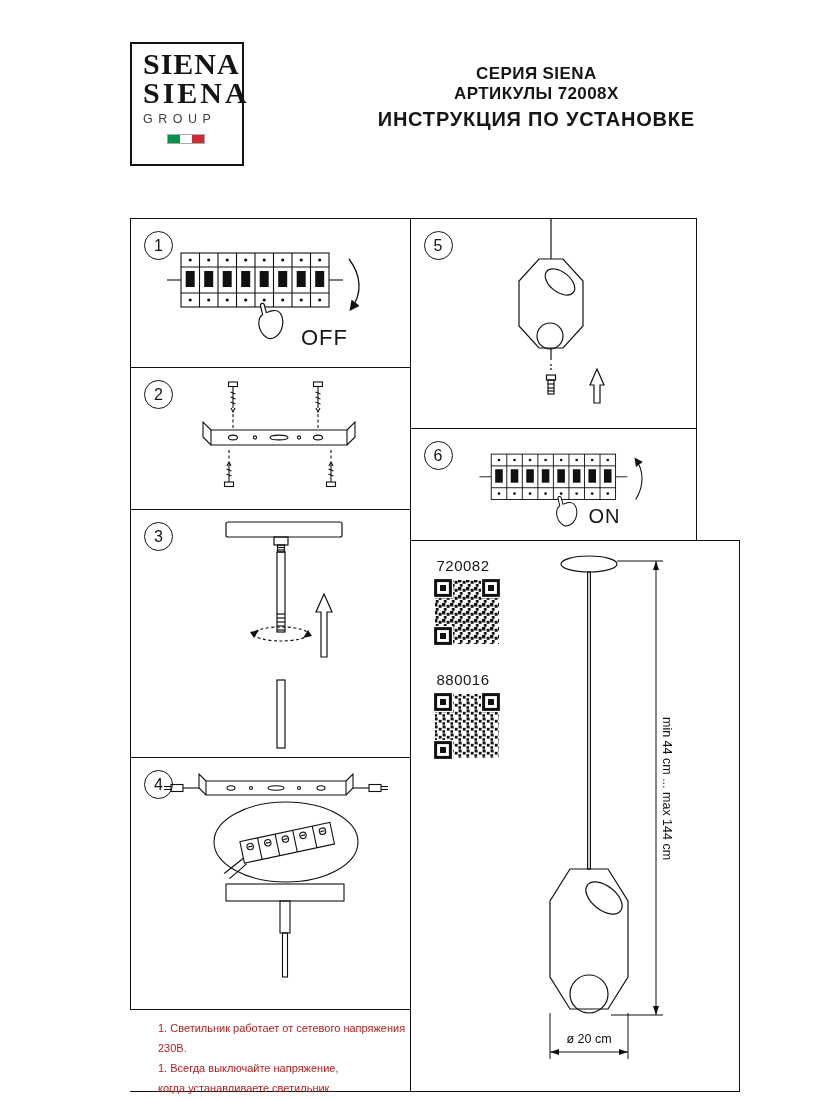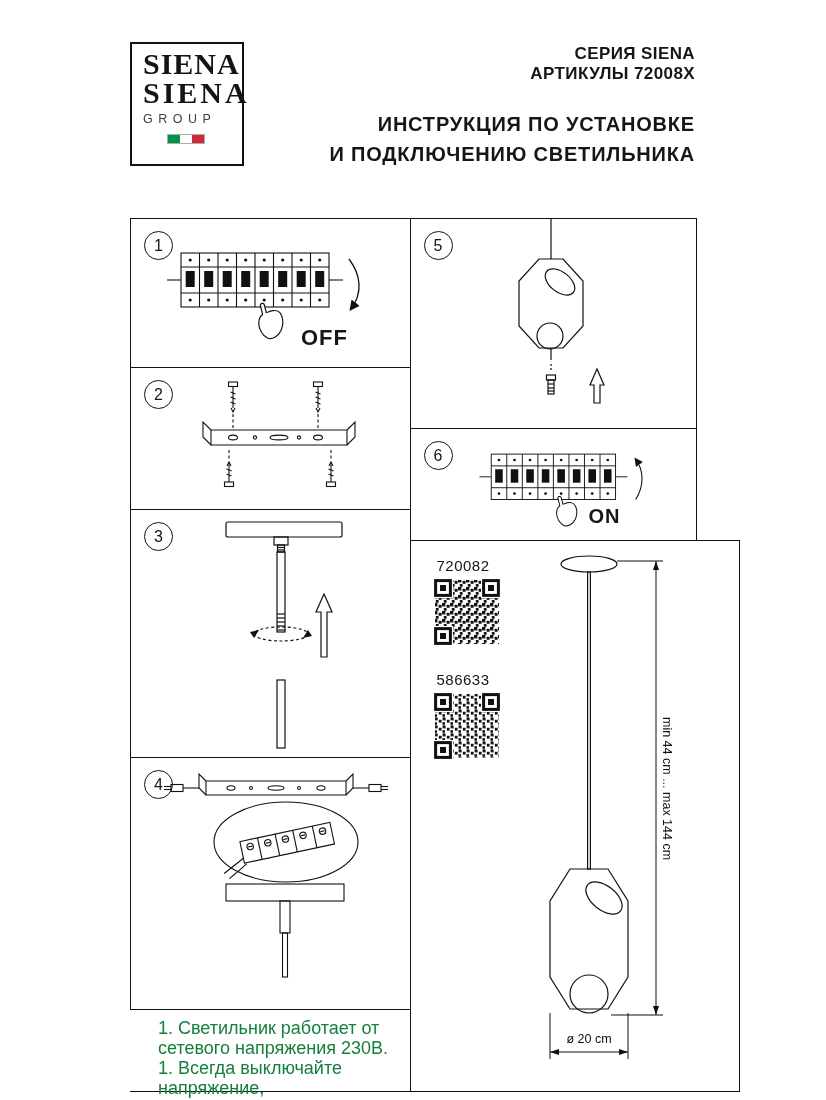--- a/index.html
+++ b/index.html
@@ -10,54 +10,54 @@
   .logo-box { position:absolute; left:130px; top:42px; width:114px; height:124px;
               border:2.5px solid #111; box-sizing:border-box; padding:6px 0 0 11px; }
   .logo-l { font-family:"Liberation Serif",serif; font-weight:bold; font-size:30px;
             line-height:0.95; letter-spacing:1px; color:#141414; }
   .logo-l.star { letter-spacing:3px; }
   .logo-group { font-size:12.5px; letter-spacing:5.5px; margin-top:5px; color:#404040; }
   .flag { margin:8px 0 0 24px; width:38px; height:10px; display:flex; border:1px solid #aaa; box-sizing:border-box; }
   .flag span { flex:1; height:100%; display:block; }
 
   
-  .header { position:absolute; right:131px; top:44px; text-align:right; }
+  .header { position:absolute; right:131px; top:64px; text-align:center; }
   .header .series   { font-size:17px; font-weight:bold; letter-spacing:0.4px; }
   .header .articles { font-size:17px; font-weight:bold; letter-spacing:0.4px; }
-  .header .title    { margin-top:25px; font-size:20px; font-weight:bold; line-height:1.5; letter-spacing:0.8px; }
+  .header .title    { font-size:20px; font-weight:bold; line-height:1.5; letter-spacing:0.8px; }
 
   
   .grid { position:absolute; left:130px; top:218px; width:567px; height:874px; }
   .panel { position:absolute; border:1.5px solid #111; box-sizing:border-box; background:#fff; }
   .p1 { left:0; top:0;        width:281px;   height:150px; }
   .p2 { left:0; top:148.5px;  width:281px;   height:144px; }
   .p3 { left:0; top:291px;    width:281px;   height:249px; }
   .p4 { left:0; top:538.5px;  width:281px;   height:253px; }
   .p5 { left:279.5px; top:0;       width:287.5px; height:211px; }
   .p6 { left:279.5px; top:209.5px; width:287.5px; height:114px; }
   .p7 { left:279.5px; top:322px;   width:330px; height:552px; }
   .bottom-rule { position:absolute; left:0; top:872.5px; width:281px; height:0; border-top:1.5px solid #111; }
 
   .stepnum { position:absolute; left:13px; top:12px; width:27px; height:27px;
              border:1.5px solid #111; border-radius:50%; font-size:16px;
              line-height:27px; text-align:center; }
 
   .ill { position:absolute; }
   .qr  { position:absolute; width:66px; height:66px; }
 
-  .switch-label { position:absolute; font-size:22px; font-weight:bold; letter-spacing:1px; }
+  .switch-label { position:absolute; font-size:22px; font-weight:normal; letter-spacing:1px; }
   .p1 .switch-label { left:170px; top:106px; }
   .p6 .switch-label { left:178px; top:76px; font-size:20px; }
 
   .article { position:absolute; left:26px; font-size:15px; letter-spacing:0.5px; }
   .article.a1 { top:16px; }
   .article.a2 { top:130px; }
 
   .notes { position:absolute; left:28px; top:800px; width:255px;
-           font-size:18px; line-height:20px; color:#15803d; }
+           font-size:11px; line-height:20px; color:#b91c1c; }
 
   svg text { font-family:"Liberation Sans",sans-serif; }
 </style>
 </head>
 <body>
 
 <div class="page">
 
   <div class="logo-box">
     <div class="logo-l">SIENA</div>
@@ -68,21 +68,20 @@
       <span style="background-color: rgb(255, 255, 255);"></span>
       <span style="background-color: rgb(206, 43, 55);"></span>
     </div>
   </div>
 
   <div class="header">
     <div class="series">СЕРИЯ SIENA</div>
     <div class="articles">АРТИКУЛЫ 72008X</div>
     <div class="title">
       <div>ИНСТРУКЦИЯ ПО УСТАНОВКЕ</div>
-      <div>И ПОДКЛЮЧЕНИЮ СВЕТИЛЬНИКА</div>
     </div>
   </div>
 
   <div class="grid">
 
     <section class="panel p1">
       <div class="stepnum">1</div>
       <svg class="ill" style="left:20px;top:16px" width="238" height="125" viewBox="0 0 238 125">
         <defs>
             <marker id="ahoff" markerWidth="8" markerHeight="8" refX="6" refY="4" orient="auto">
@@ -351,21 +350,21 @@
         <rect x="0.8" y="0.8" width="7.4" height="7.4" fill="none" stroke="#111" stroke-width="1.5"></rect>
         <rect x="3" y="3" width="3" height="3" fill="#111"></rect>
         <rect x="23.5" y="0" width="9.5" height="9.5" fill="#fff"></rect>
         <rect x="24.8" y="0.8" width="7.4" height="7.4" fill="none" stroke="#111" stroke-width="1.5"></rect>
         <rect x="27" y="3" width="3" height="3" fill="#111"></rect>
         <rect x="0" y="23.5" width="9.5" height="9.5" fill="#fff"></rect>
         <rect x="0.8" y="24.8" width="7.4" height="7.4" fill="none" stroke="#111" stroke-width="1.5"></rect>
         <rect x="3" y="27" width="3" height="3" fill="#111"></rect>
       </svg>
 
-      <div class="article a2">586633</div>
+      <div class="article a2">880016</div>
       <svg class="qr" style="left:23px;top:152px" viewBox="0 0 33 33">
         <defs>
             <pattern id="qp2" width="4" height="4" patternUnits="userSpaceOnUse">
           <rect x="0.3" y="0.2" width="1.5" height="1.5" fill="#111"></rect>
           <rect x="2.4" y="1.4" width="1.4" height="1.4" fill="#111"></rect>
           <rect x="0.2" y="2.6" width="1.3" height="1.3" fill="#111"></rect>
         </pattern>
           </defs>
         <rect width="33" height="33" fill="#fff"></rect>
         <rect x="0.5" y="0.5" width="32" height="32" fill="url(#qp2)"></rect>
@@ -405,16 +404,17 @@
         <text transform="translate(152 170) rotate(90)" font-size="12.5" fill="#111">min 44 cm ... max 144 cm</text>
         <text x="78" y="496" text-anchor="middle" font-size="12.5" fill="#111">ø 20 cm</text>
       </svg>
     </section>
 
     <div class="bottom-rule"></div>
 
     <div class="notes">
       <div>1. Светильник работает от сетевого напряжения 230В.</div>
       <div>1. Всегда выключайте напряжение,</div>
+      <div>когда устанавливаете светильник.</div>
     </div>
 
   </div>
 </div>
 
 </body></html>

